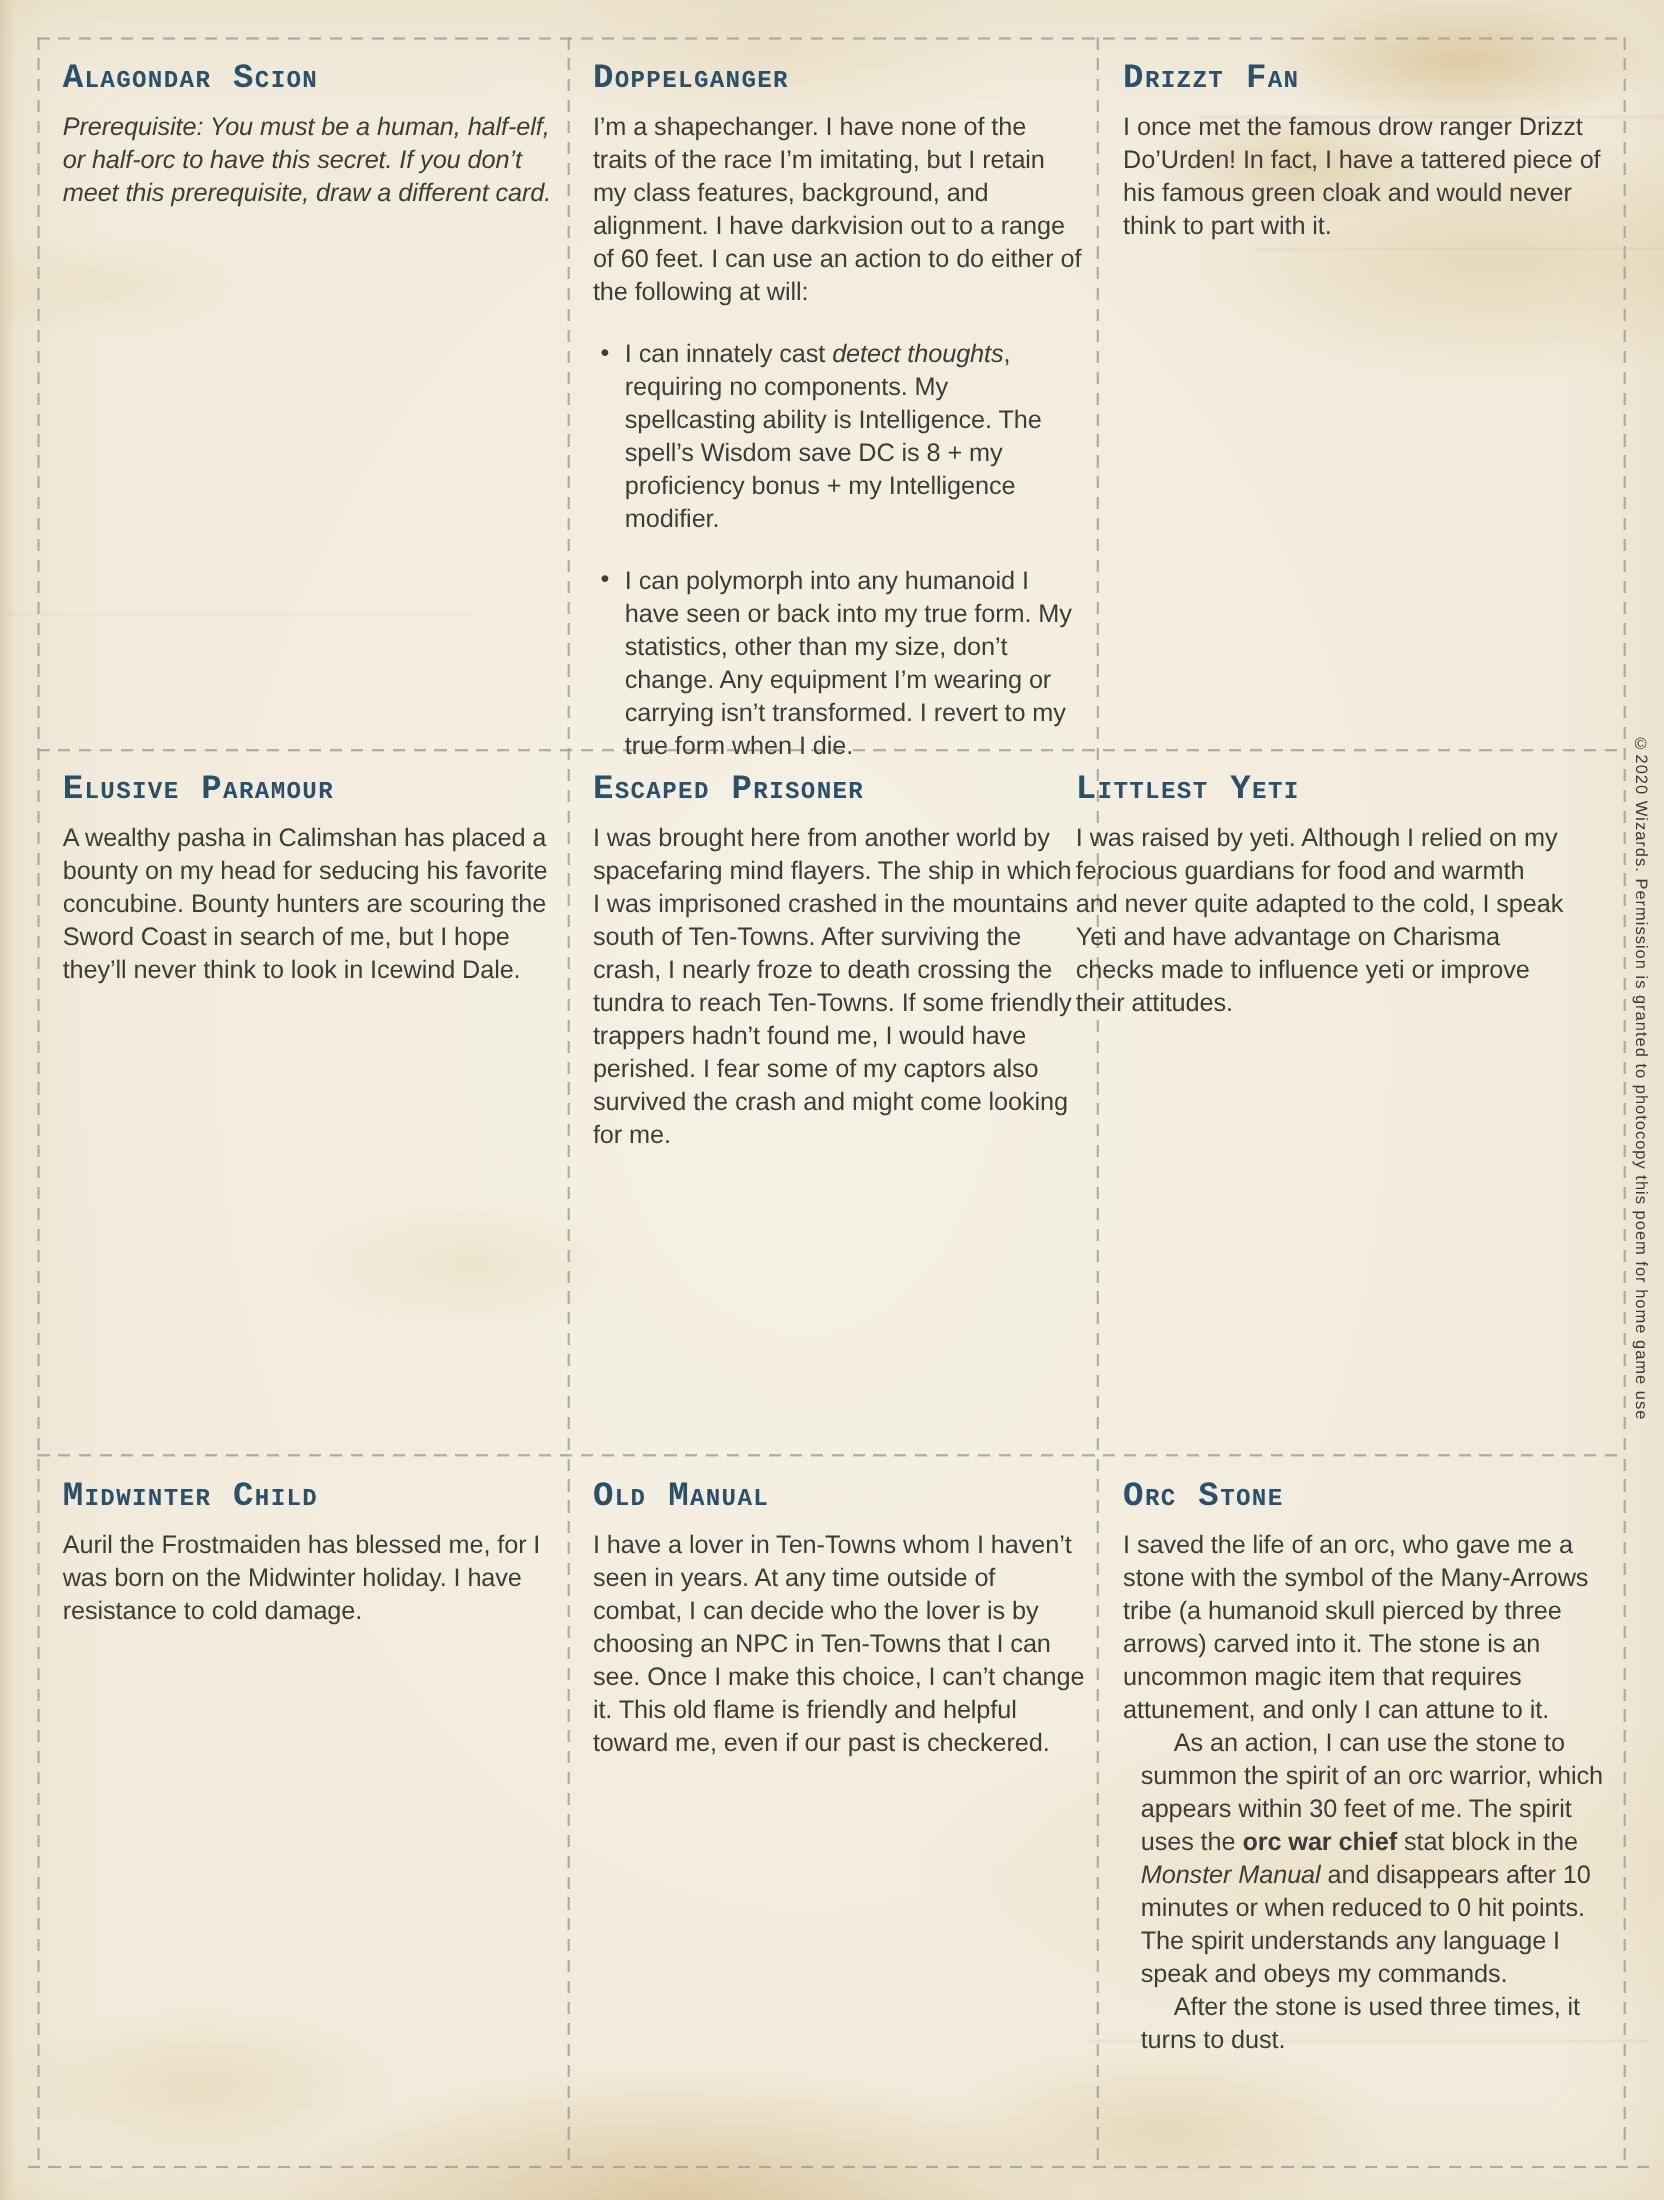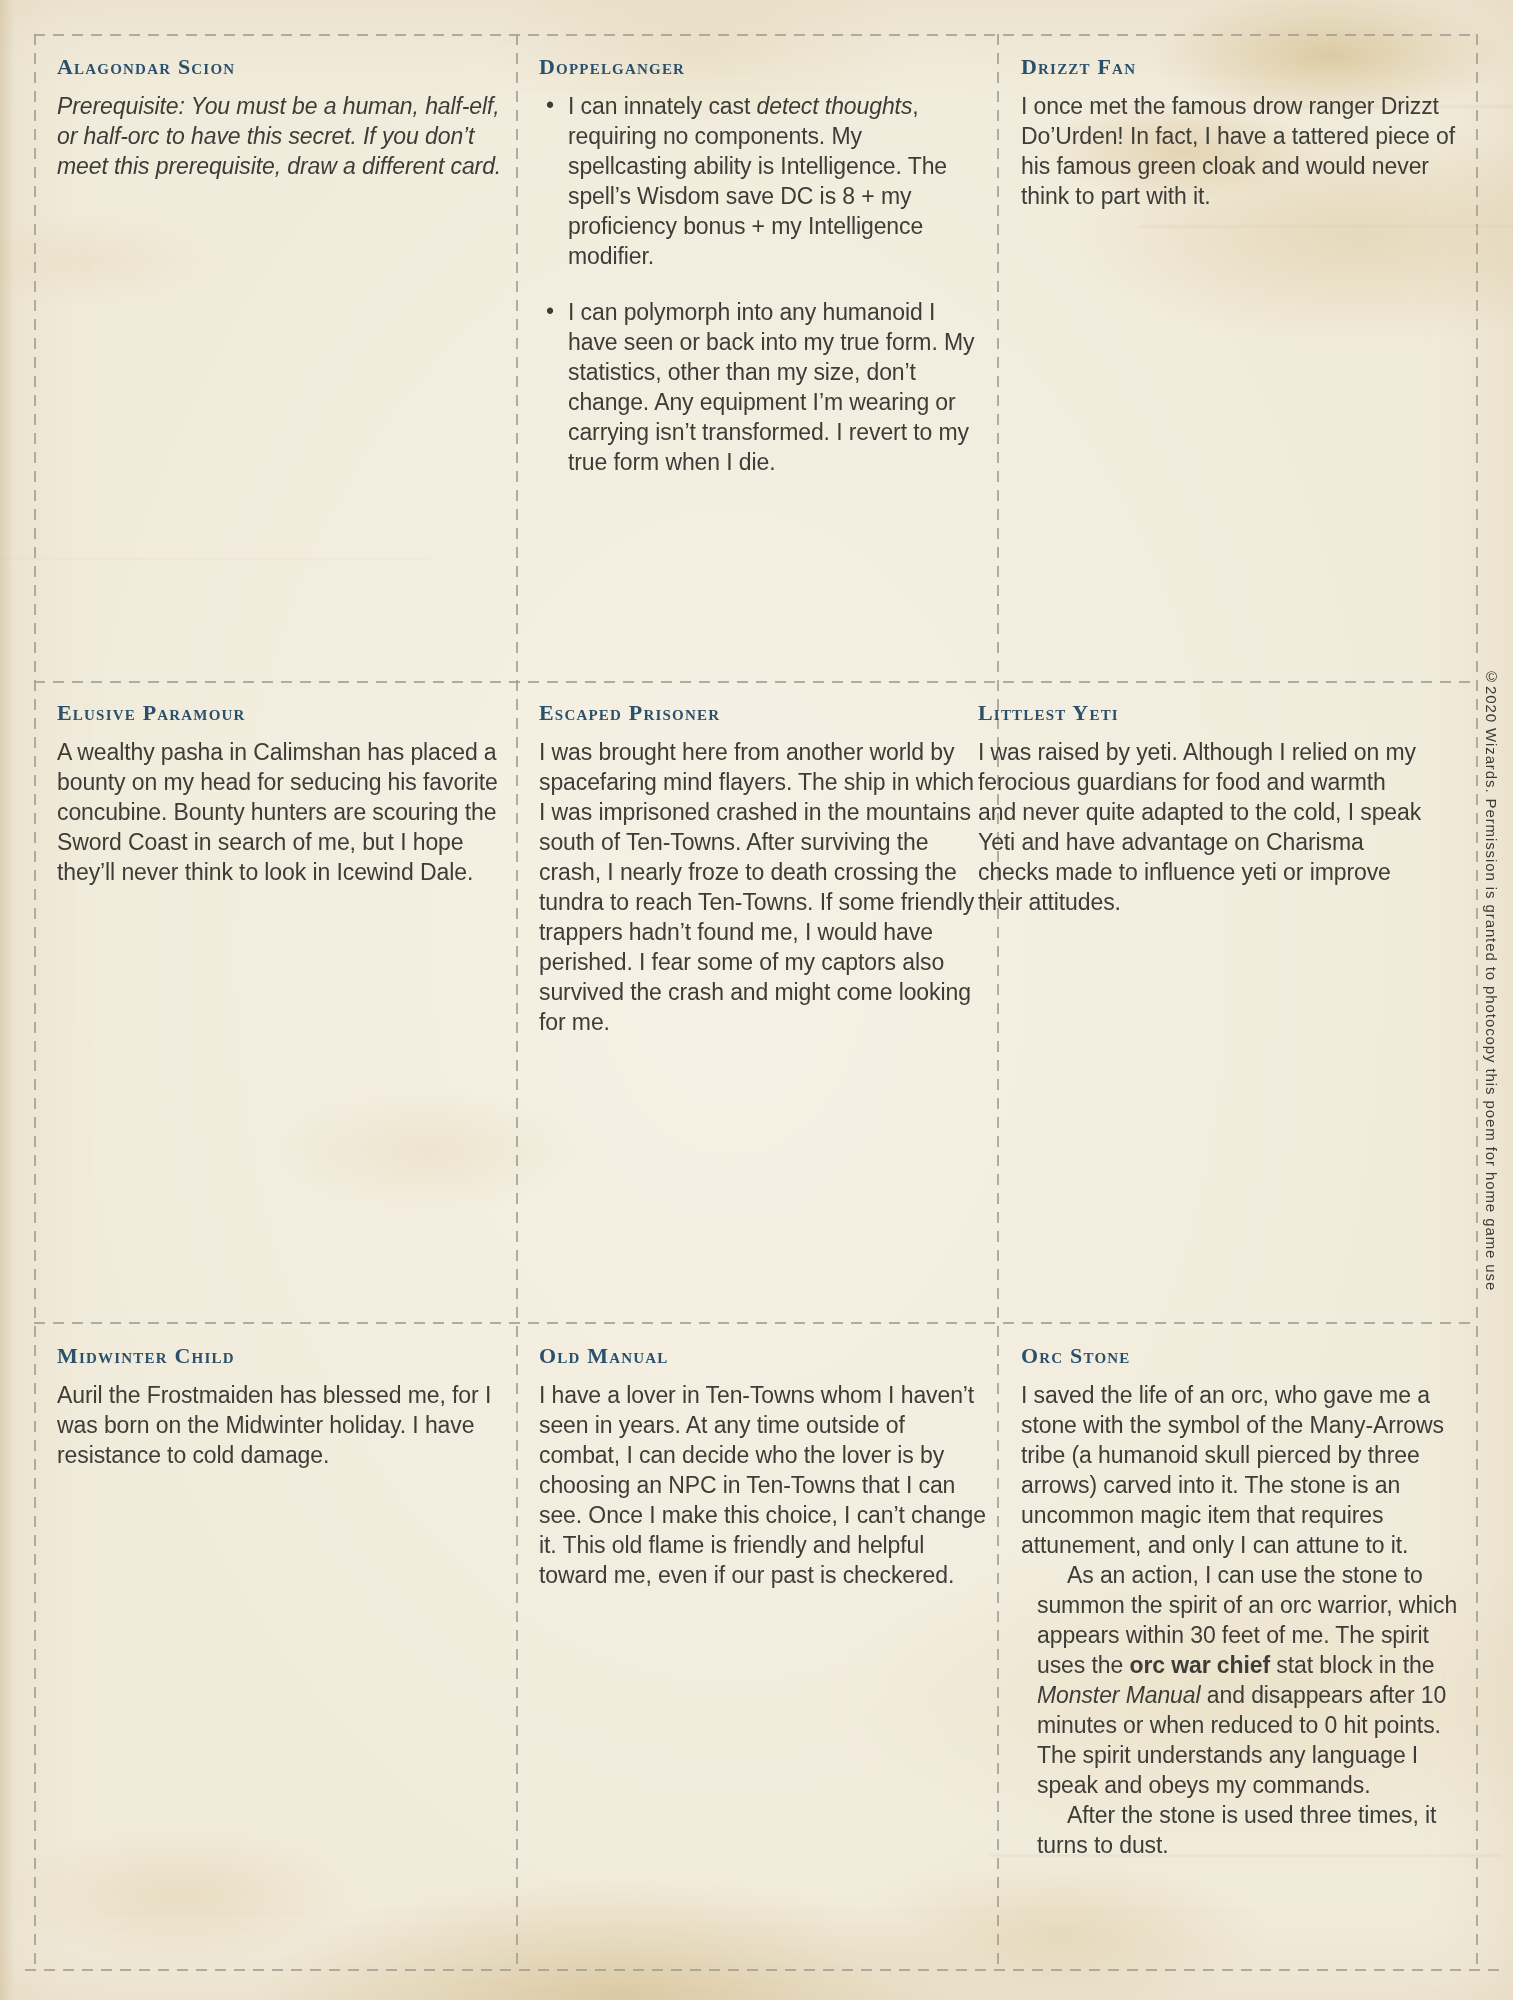--- a/index.html
+++ b/index.html
@@ -55,24 +55,24 @@
   }
 
   
   .card {
     position: absolute;
     width: 447px;
     color: var(--ink);
   }
   .card-title {
     margin: 0 0 6px 0;
-    font-family: Liberation Serif, serif;
+    font-family: Liberation Mono, monospace;
     font-weight: bold;
     font-variant: small-caps;
-    font-size: 22px;
+    font-size: 31px;
     line-height: 1.08;
     letter-spacing: 1.2px;
     color: var(--title);
   }
   .card-body {
     font-size: 23px;
     line-height: 30px;
     letter-spacing: -0.1px;
   }
   .block { margin-top: 26px; }
@@ -121,20 +121,21 @@
   <div>
       <section class="card" style="left: 57px; top: 55px;">
     <h2 class="card-title">Alagondar Scion</h2>
     <div class="card-body">
           <div class="block prereq"><span class="it">Prerequisite: You must be a human, half-elf, or half-orc to have this secret. If you don’t meet this prerequisite, draw a different card.</span></div>
         </div>
   </section>
       <section class="card" style="left: 539px; top: 55px;">
     <h2 class="card-title">Doppelganger</h2>
     <div class="card-body">
+          <div class="block para"><span>I’m a shapechanger. I have none of the traits of the race I’m imitating, but I retain my class features, background, and alignment. I have darkvision out to a range of 60 feet. I can use an action to do either of the following at will:</span></div>
           <div class="block bullet"><span class="marker">•</span><span>I can innately cast </span><span class="it">detect thoughts</span><span>, requiring no components. My spellcasting ability is Intelligence. The spell’s Wisdom save DC is 8 + my proficiency bonus + my Intelligence modifier.</span></div>
           <div class="block bullet"><span class="marker">•</span><span>I can polymorph into any humanoid I have seen or back into my true form. My statistics, other than my size, don’t change. Any equipment I’m wearing or carrying isn’t transformed. I revert to my true form when I die.</span></div>
         </div>
   </section>
       <section class="card" style="left: 1021px; top: 55px;">
     <h2 class="card-title">Drizzt Fan</h2>
     <div class="card-body">
           <div class="block para"><span>I once met the famous drow ranger Drizzt Do’Urden! In fact, I have a tattered piece of his famous green cloak and would never think to part with it.</span></div>
         </div>
   </section>

